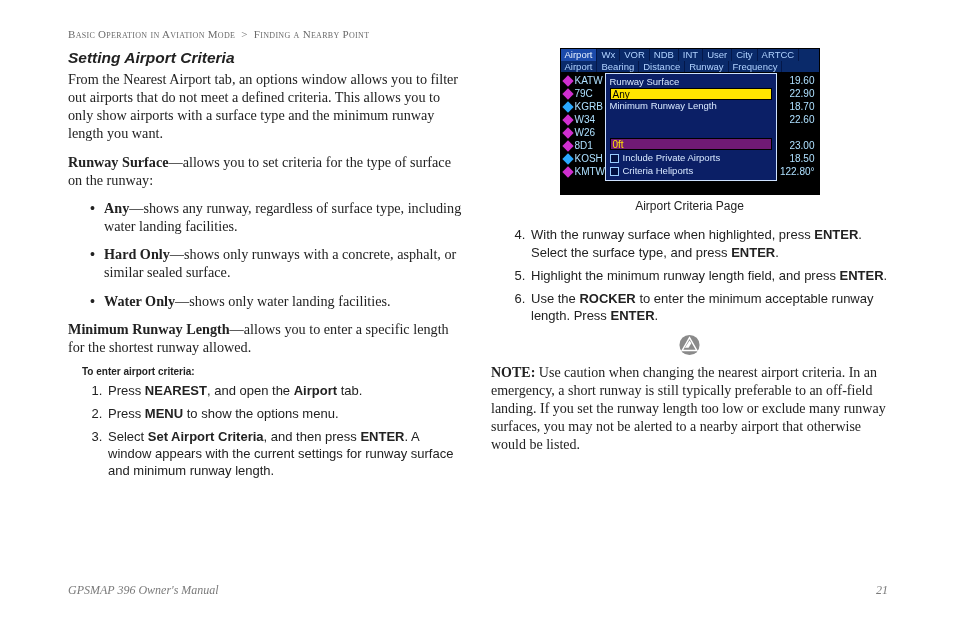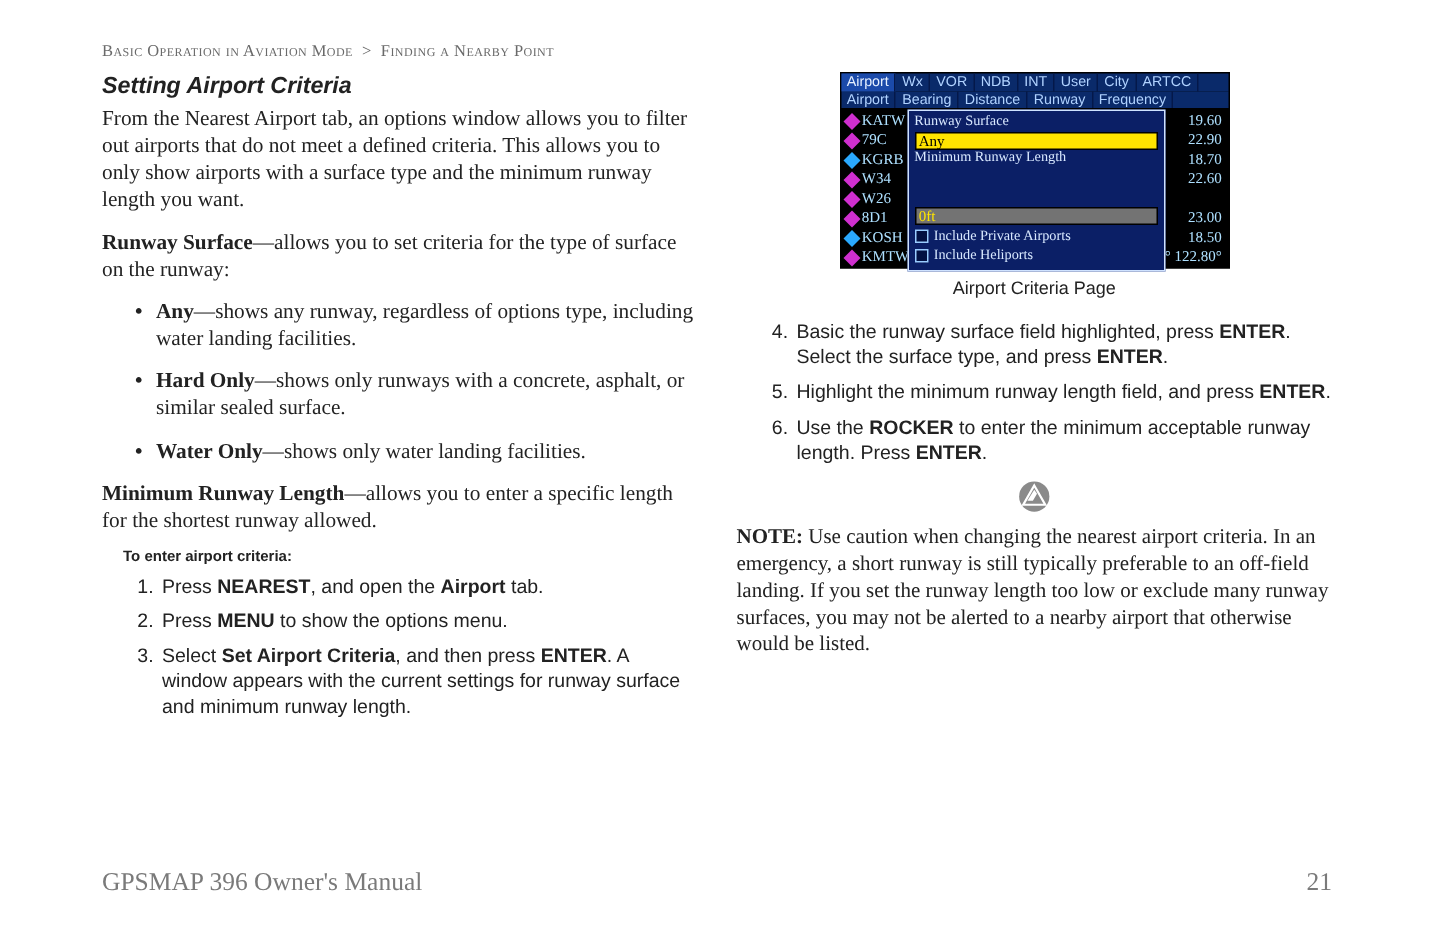--- a/index.html
+++ b/index.html
@@ -100,21 +100,21 @@
     display: flex;
     background: #0a2a6a;
     font-size: 9.5px;
   }
   .shot .tabs span, .shot .tabs2 span {
     padding: 1px 4px;
     border-right: 1px solid #04184a;
     color: #b0d2ff;
   }
   .shot .tabs span.active { background:#1b4aaa; color:#e6f0ff; }
-  .shot-body { position: relative; padding: 2px 0 0 0; font-family: Liberation Serif, serif; }
+  .shot-body { position: relative; padding: 2px 0 16px 0; }
   .shot-row {
     display: flex;
     align-items: center;
     height: 13px;
     font-size: 10px;
     color: #aee0ff;
   }
   .shot-row .dia {
     width: 8px; height: 8px; transform: rotate(45deg);
     margin: 0 3px 0 3px;
@@ -135,21 +135,21 @@
   .popup .field {
     margin-top:1px;
     background: #ffe400;
     color:#000;
     border:1px solid #000;
     padding: 0 2px;
     font-size:10px;
     height:12px;
     line-height:12px;
   }
-  .popup .field.dark { background:#737373; color:#ffe400;margin-top:28px; }
+  .popup .field.dark { background:#701a75; color:#ffe400;margin-top:28px; }
   .popup .chk { color:#d8e8ff; font-size:9.5px; margin-top:3px; }
   .popup .chk .box {
     display:inline-block; width:9px; height:9px;
     border:1px solid #9cf; background:#021042;
     vertical-align:middle; margin-right:4px;
   }
   .shot-caption {
     text-align: center;
     font-family: Arial, Helvetica, sans-serif;
     font-weight: normal;
@@ -170,22 +170,23 @@
   }
   .note-text { flex: 1; font-size: 14px; line-height:1.28; }
 
   .footer {
     position: absolute;
     left: 68px;
     bottom: 20px;
     width: 820px;
     display: flex;
     justify-content: space-between;
+    font-style: italic;
     color: #7a7a7a;
-    font-size: 17px;
+    font-size: 12px;
   }
 </style>
 </head>
 <body>
 
 <div class="page">
   <div class="breadcrumb">
     <span>Basic Operation in Aviation Mode</span>
     <span class="sep">&gt;</span>
     <span>Finding a Nearby Point</span>
@@ -195,21 +196,21 @@
 
     <div class="col">
       <h2 class="section">Setting Airport Criteria</h2>
       <p class="para">From the Nearest Airport tab, an options window allows you to filter out airports that do not meet a defined criteria. This allows you to only show airports with a surface type and the minimum runway length you want.</p>
 
       <p class="para">
         <span class="bold">Runway Surface</span><span>—allows you to set criteria for the type of surface on the runway:</span>
       </p>
 
       <ul class="bullets">
-        <li><span class="bold">Any</span><span>—shows any runway, regardless of options type, including water landing facilities.</span></li>
+        <li><span class="bold">Any</span><span>—shows any runway, regardless of surface type, including water landing facilities.</span></li>
         <li><span class="bold">Hard Only</span><span>—shows only runways with a concrete, asphalt, or similar sealed surface.</span></li>
         <li><span class="bold">Water Only</span><span>—shows only water landing facilities.</span></li>
       </ul>
 
       <p class="para">
         <span class="bold">Minimum Runway Length</span><span>—allows you to enter a specific length for the shortest runway allowed.</span>
       </p>
 
       <div class="subhead">To enter airport criteria:</div>
       <ol class="steps">
@@ -281,29 +282,29 @@
                 <span class="id">KMTW</span>
                 <span class="rest">111°   26.4°   5000°   122.80°</span>
               </div>
 
             <div class="popup">
               <div class="lbl">Runway Surface</div>
               <div class="field">Any</div>
               <div class="lbl">Minimum Runway Length</div>
               <div class="field dark">0ft</div>
               <div class="chk"><span class="box"></span><span>Include Private Airports</span></div>
-              <div class="chk"><span class="box"></span><span>Include Heliports</span></div>
+              <div class="chk"><span class="box"></span><span>Criteria Heliports</span></div>
             </div>
           </div>
         </div>
         <div class="shot-caption">Airport Criteria Page</div>
       </div>
 
       <ol class="steps" start="4">
-        <li><span>Basic the runway surface field highlighted, press </span><span class="sans-b">ENTER</span><span>. Select the surface type, and press </span><span class="sans-b">ENTER</span><span>.</span></li>
+        <li><span>With the runway surface when highlighted, press </span><span class="sans-b">ENTER</span><span>. Select the surface type, and press </span><span class="sans-b">ENTER</span><span>.</span></li>
         <li><span>Highlight the minimum runway length field, and press </span><span class="sans-b">ENTER</span><span>.</span></li>
         <li><span>Use the </span><span class="sans-b">ROCKER</span><span> to enter the minimum acceptable runway length. Press </span><span class="sans-b">ENTER</span><span>.</span></li>
       </ol>
 
       <div class="note-wrap">
         <svg class="note-icon" viewBox="0 0 24 24">
           <circle cx="12" cy="12" r="11" fill="#8a8a8a"></circle>
           <path d="M12 4 L20 18 L4 18 Z" fill="none" stroke="#fff" stroke-width="1.6"></path>
           <path d="M7 15 L12 7 L14 10 L11 15 Z" fill="#fff"></path>
         </svg>

